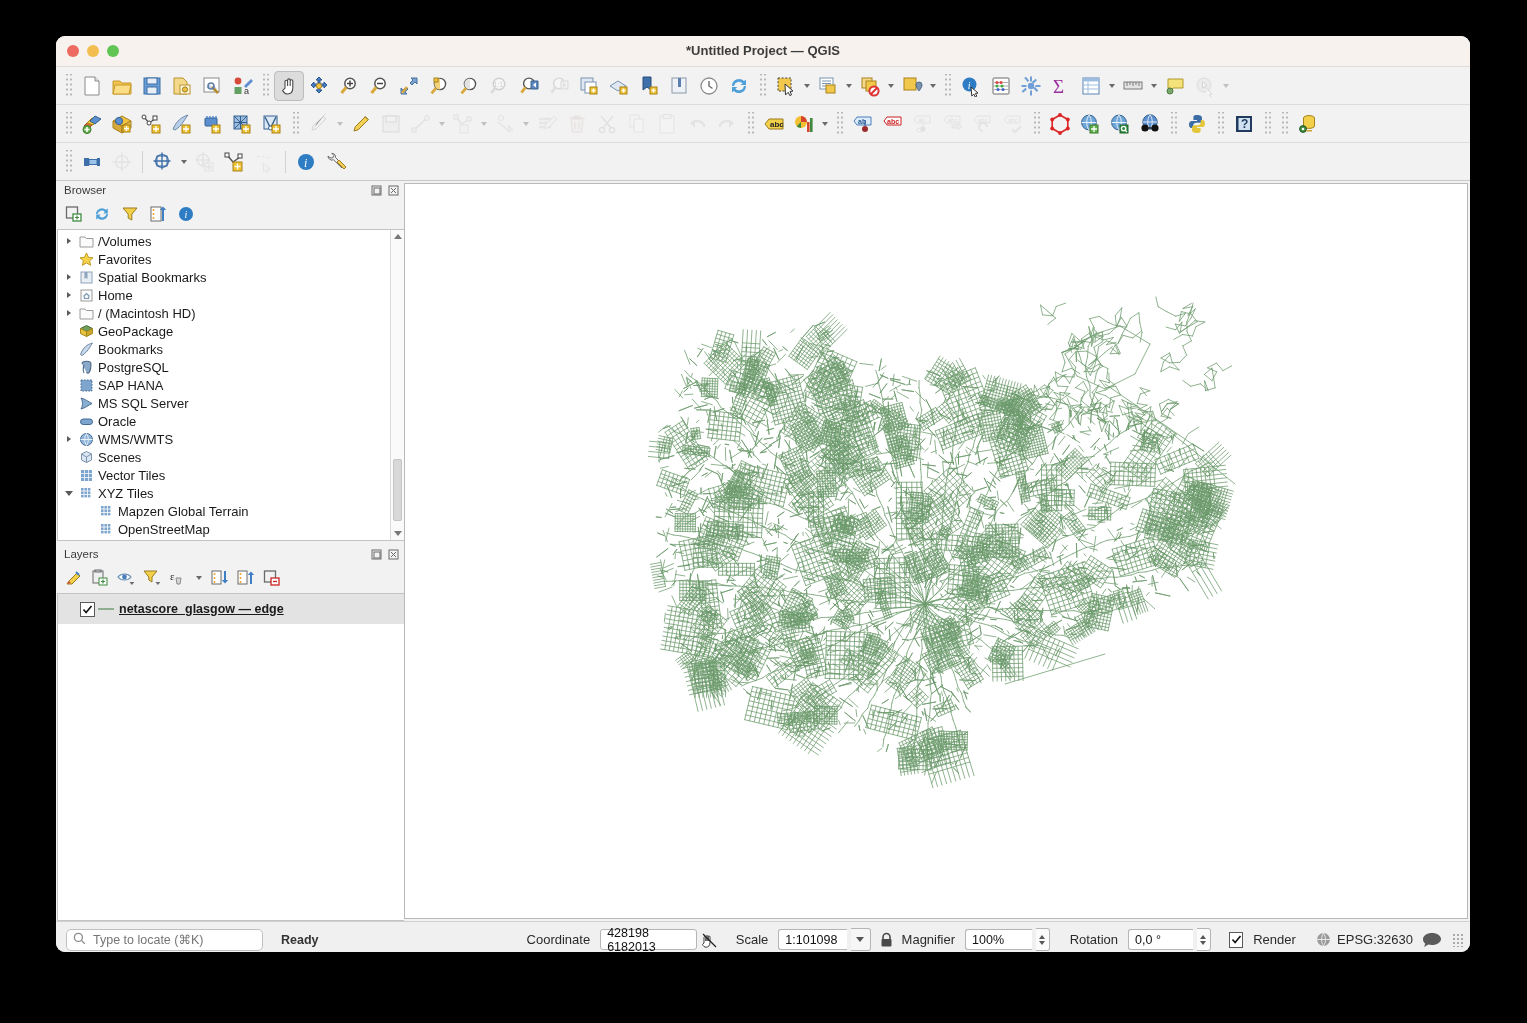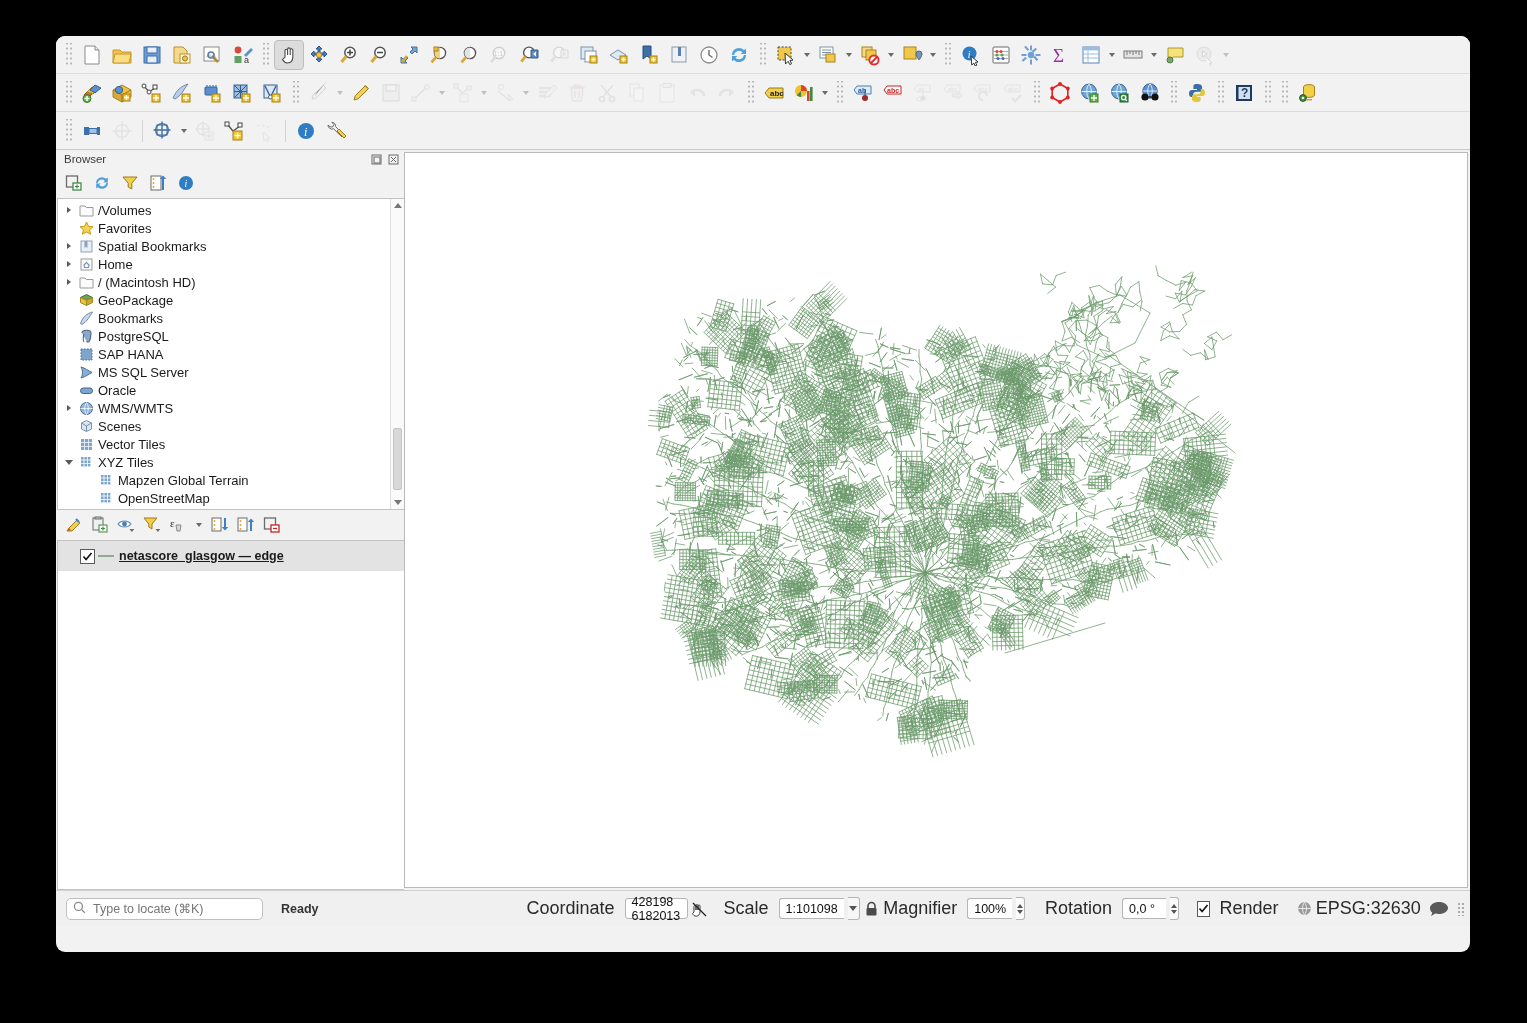--- a/index.html
+++ b/index.html
@@ -86,21 +86,21 @@
   .canvas{flex:1;background:#ffffff;border:1px solid #b9b9b9;position:relative;overflow:hidden;}
   .canvas svg{position:absolute;left:0;top:0;}
 
   
   .status{height:36px;background:#f0f0f0;border-top:1px solid #d0d0d0;display:flex;align-items:center;
           padding:0 6px;box-sizing:border-box;gap:4px;}
   .locate{width:216px;height:22px;background:#fff;border:1px solid #c0c0c0;border-radius:5px;
           display:flex;align-items:center;padding:0 6px;box-sizing:border-box;gap:5px;margin-left:4px;}
   .locate input{border:none;outline:none;flex:1;font-size:12.5px;color:#888;font-family:"Liberation Sans",sans-serif;background:transparent;}
   .ready{font-size:12.5px;color:#333;font-weight:bold;margin-left:14px;}
-  .slabel{font-size:18px;color:#2a2a2a;margin:0 6px 0 0;}
+  .slabel{font-size:13px;color:#2a2a2a;margin:0 6px 0 0;}
   .sfield{height:21px;background:#fff;border:1px solid #b5b5b5;border-radius:3px;display:flex;align-items:center;
           padding:0 6px;box-sizing:border-box;font-size:12.5px;color:#111;}
   .spin{width:15px;height:21px;border:1px solid #b5b5b5;border-left:none;border-radius:0 3px 3px 0;background:#fbfbfb;
         display:flex;flex-direction:column;align-items:center;justify-content:center;gap:2px;}
   .spin .u{border-left:3px solid transparent;border-right:3px solid transparent;border-bottom:4px solid #555;}
   .spin .d{border-left:3px solid transparent;border-right:3px solid transparent;border-top:4px solid #555;}
   .combo-arrow{width:22px;height:21px;border:1px solid #b5b5b5;border-left:none;border-radius:0 3px 3px 0;
         background:#f6f6f6;display:flex;align-items:center;justify-content:center;}
   .combo-arrow:after{content:"";border-left:4px solid transparent;border-right:4px solid transparent;border-top:5px solid #555;}
   .rchk{width:14px;height:14px;border:1px solid #5a5a5a;background:#fff;display:flex;align-items:center;justify-content:center;}
@@ -109,20 +109,28 @@
   .resizer{width:14px;height:14px;margin-left:4px;
            background-image:radial-gradient(circle,#a9a9a9 1px,transparent 1.2px);
            background-size:4px 4px;}
 </style>
 </head>
 <body>
 
 <div id="shot">
  <div id="win">
 
+  <div class="titlebar">
+    <div class="tl-lights">
+      <div class="light l-red"></div>
+      <div class="light l-yellow"></div>
+      <div class="light l-green"></div>
+    </div>
+    <div class="tl-title">*Untitled Project — QGIS</div>
+  </div>
 
   <div class="tbrow">
     <div class="grip"></div>
 
     <div class="tbtn">
           <svg width="22" height="22" viewBox="0 0 22 22">
             <path d="M4 2h10l4 4v14H4z" fill="#fff" stroke="#8a8a8a"></path>
             <path d="M14 2v4h4" fill="#e8e8e8" stroke="#8a8a8a"></path>
           </svg>
         </div>
@@ -986,20 +994,35 @@
             </div>
         <div class="vsb">
           <div class="sb-arrow up"></div>
           <div class="sb-track">
             <div class="sb-thumb" style="top:216px;height:60px;"></div>
           </div>
           <div class="sb-arrow dn" style="position:absolute;bottom:0;left:0;right:0;"></div>
         </div>
       </div>
 
+      <div class="panel-title" style="margin-top:4px;">
+        <span class="ptxt">Layers</span>
+        <span class="pbtn">
+              <svg width="11" height="11" viewBox="0 0 11 11">
+                <rect x="1" y="1" width="9" height="9" fill="none" stroke="#6a6a6a"></rect>
+                <rect x="3" y="3" width="6" height="6" fill="none" stroke="#6a6a6a"></rect>
+              </svg>
+            </span>
+        <span class="pbtn">
+              <svg width="11" height="11" viewBox="0 0 11 11">
+                <rect x="1" y="1" width="9" height="9" fill="none" stroke="#6a6a6a"></rect>
+                <path d="M3 3l5 5M8 3l-5 5" stroke="#6a6a6a"></path>
+              </svg>
+            </span>
+      </div>
       <div class="ptool" style="gap:6px;">
         <span class="ib">
               <svg width="18" height="18" viewBox="0 0 18 18">
                 <path d="M2 15l2-3 8-8 3 3-8 8z" fill="#f2d04a" stroke="#9a7b20"></path>
                 <path d="M2 15l4-1-2-2z" fill="#d64a3a"></path>
                 <path d="M11 3l3 3" stroke="#3f7fc4" stroke-width="2"></path>
               </svg>
             </span>
         <span class="ib">
               <svg width="18" height="18" viewBox="0 0 18 18">

